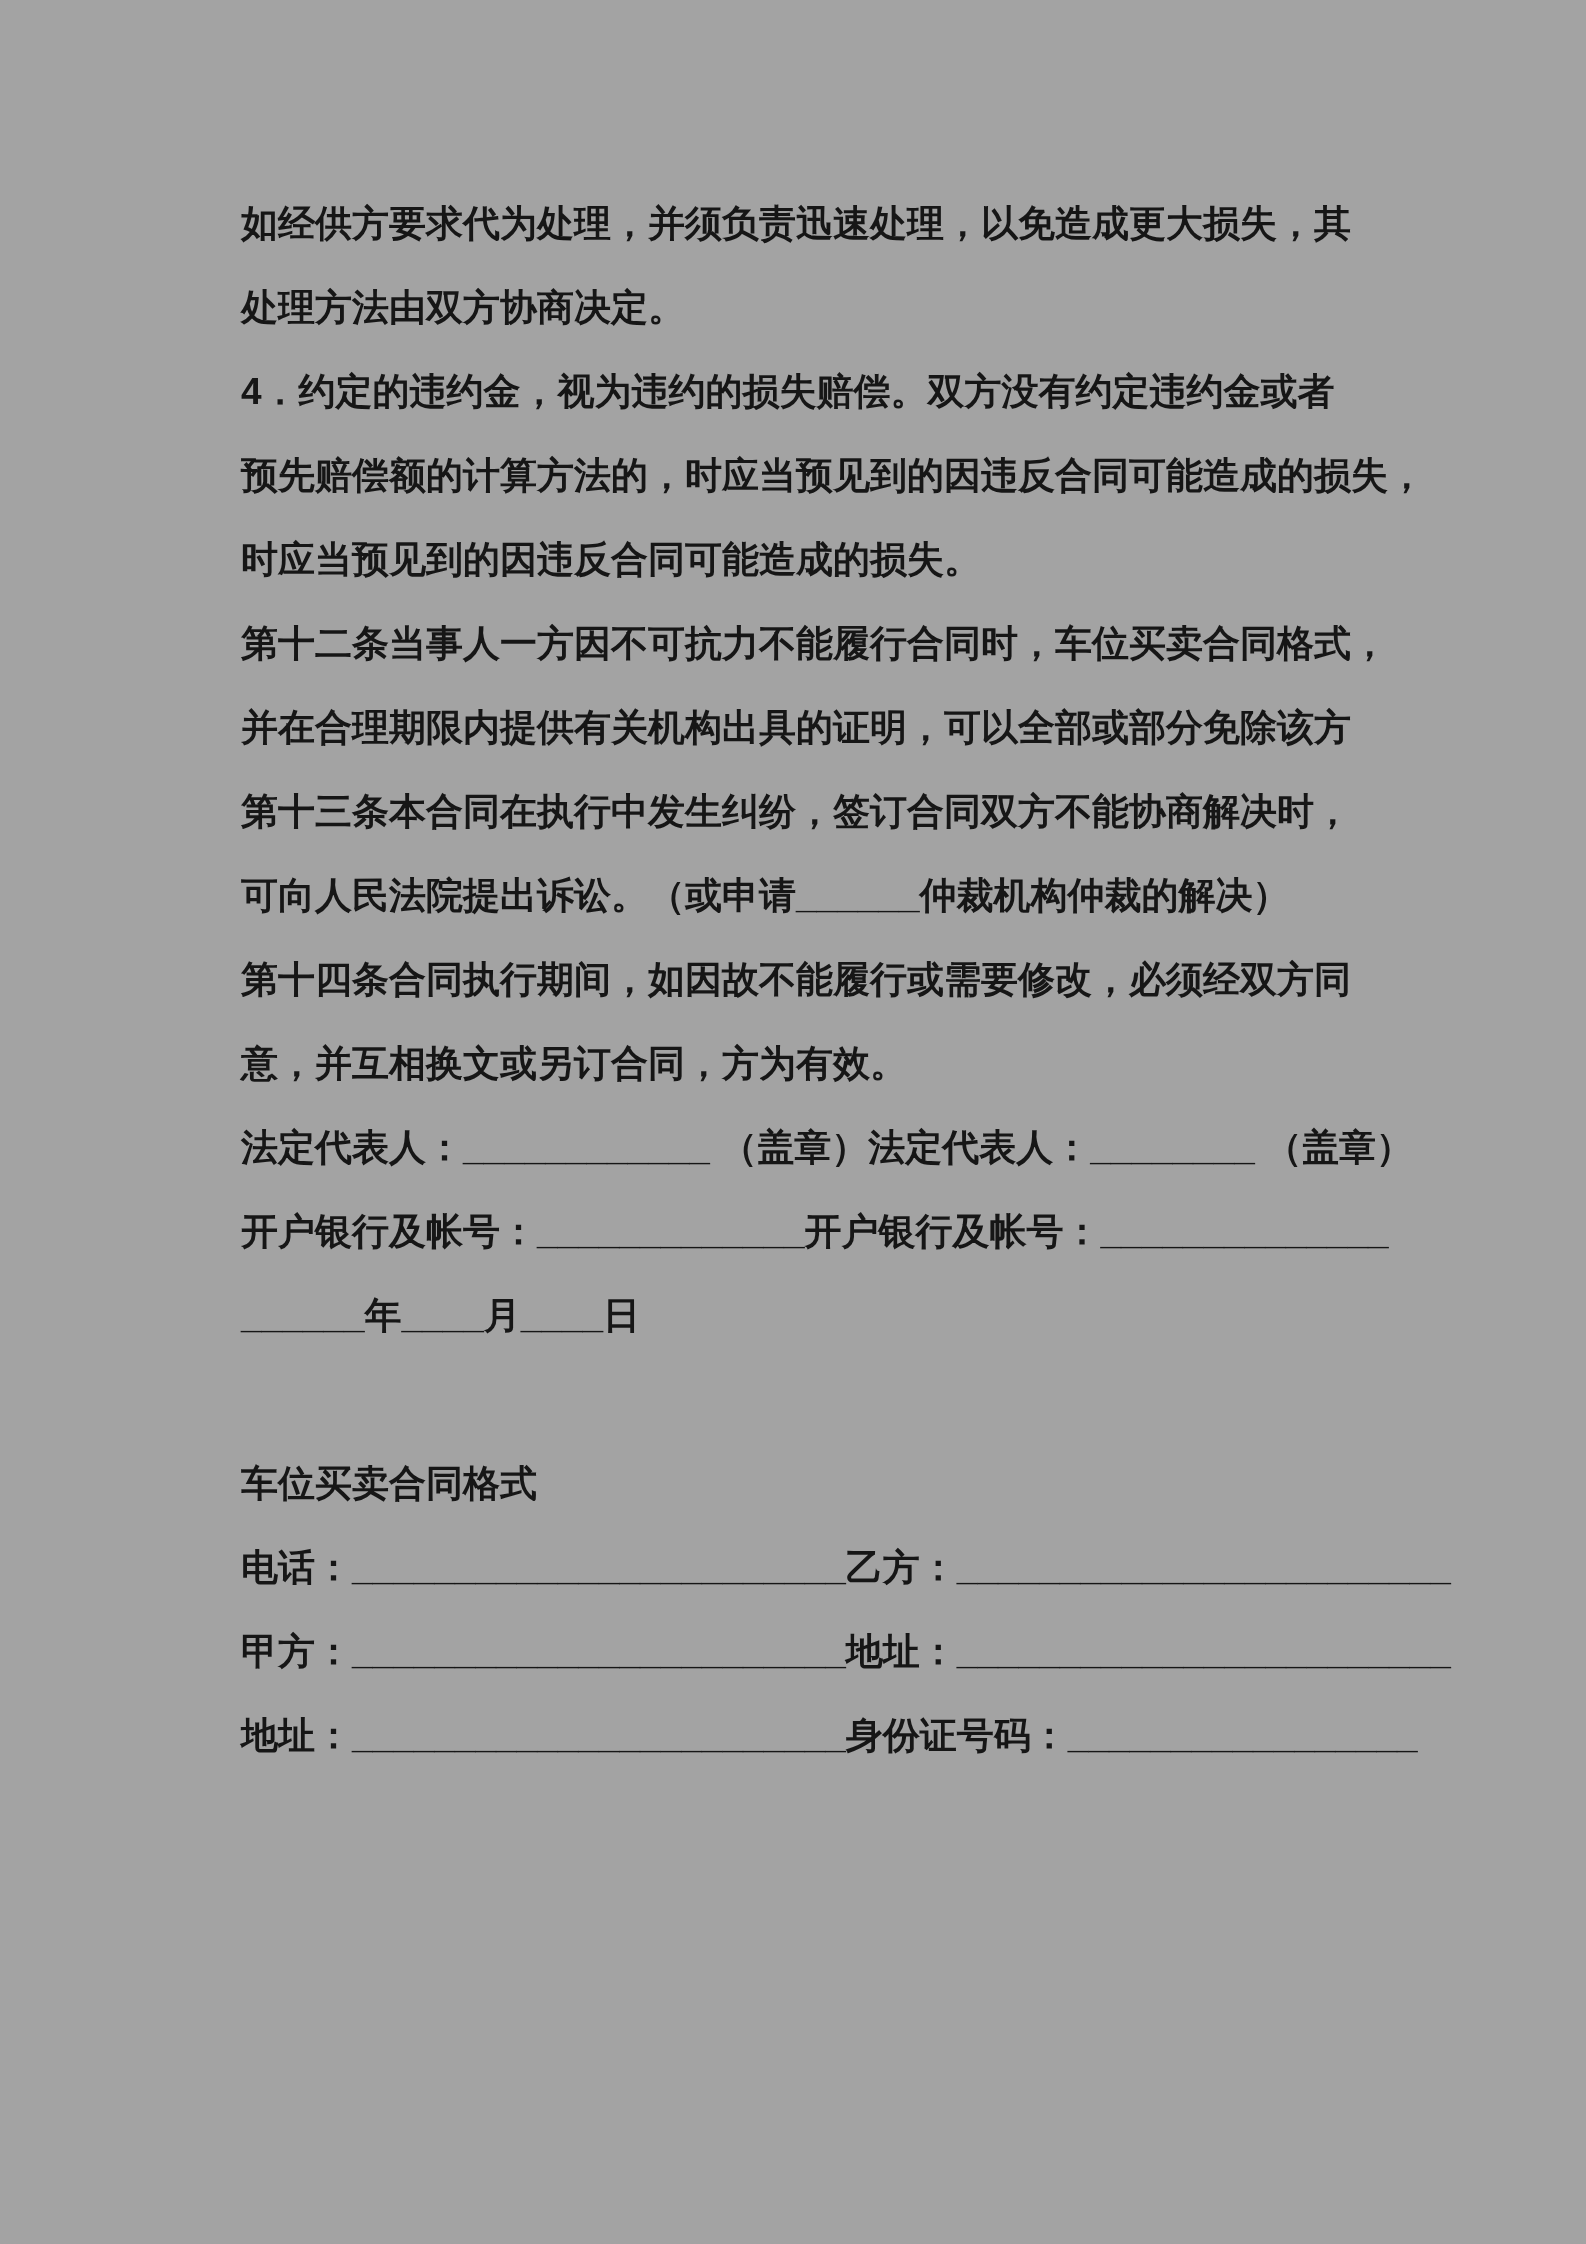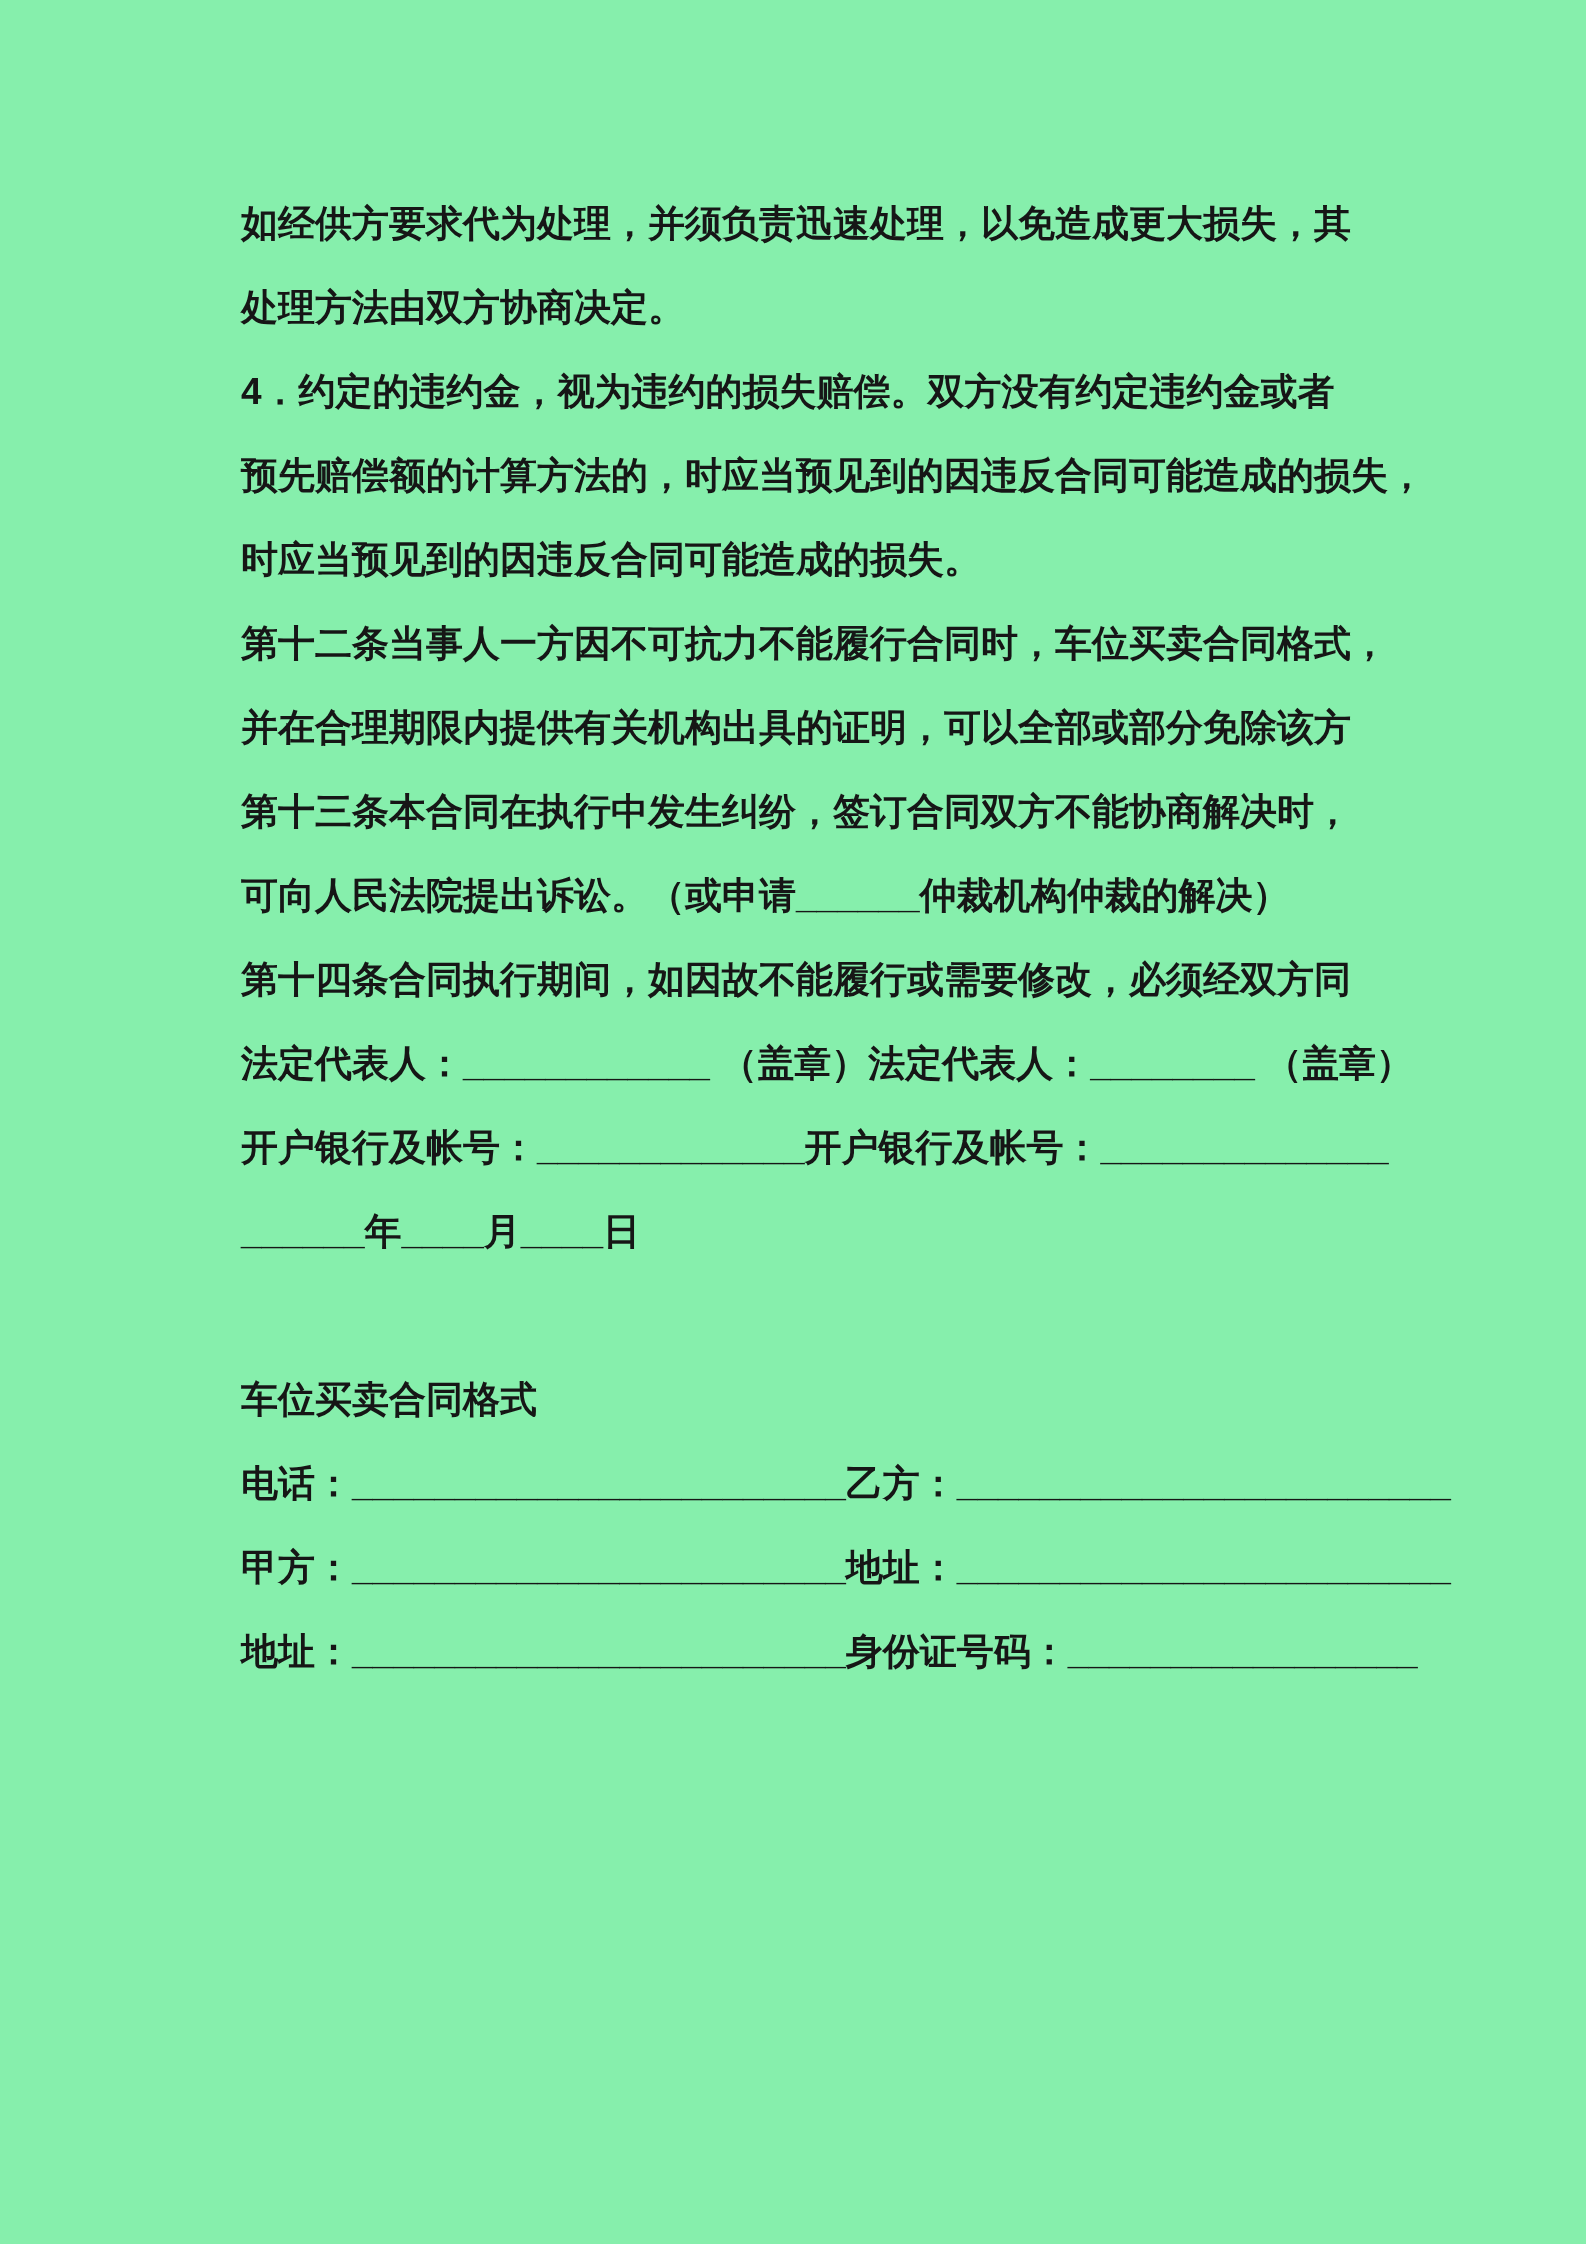--- a/index.html
+++ b/index.html
@@ -4,21 +4,21 @@
 <style>
   html, body {
     margin: 0;
     padding: 0;
     background: #ffffff;
   }
   .page {
     position: relative;
     width: 1586px;
     height: 2244px;
-    background: #86efac;
+    background: #a3a3a3;
     font-family: "Liberation Sans", sans-serif;
     color: #161616;
     overflow: hidden;
   }
   .text-block {
     position: absolute;
     left: 241px;
     top: 182px;
     width: 1200px;
   }
@@ -44,20 +44,21 @@
     <div class="line">如经供方要求代为处理，并须负责迅速处理，以免造成更大损失，其</div>
     <div class="line">处理方法由双方协商决定。</div>
     <div class="line">4．约定的违约金，视为违约的损失赔偿。双方没有约定违约金或者</div>
     <div class="line">预先赔偿额的计算方法的，时应当预见到的因违反合同可能造成的损失，</div>
     <div class="line">时应当预见到的因违反合同可能造成的损失。</div>
     <div class="line">第十二条当事人一方因不可抗力不能履行合同时，车位买卖合同格式，</div>
     <div class="line">并在合理期限内提供有关机构出具的证明，可以全部或部分免除该方</div>
     <div class="line">第十三条本合同在执行中发生纠纷，签订合同双方不能协商解决时，</div>
     <div class="line">可向人民法院提出诉讼。（或申请______仲裁机构仲裁的解决）</div>
     <div class="line">第十四条合同执行期间，如因故不能履行或需要修改，必须经双方同</div>
+    <div class="line">意，并互相换文或另订合同，方为有效。</div>
     <div class="line">法定代表人：____________ （盖章）法定代表人：________ （盖章）</div>
     <div class="line">开户银行及帐号：_____________开户银行及帐号：______________</div>
     <div class="line">______年____月____日</div>
 
     <div class="line heading">车位买卖合同格式</div>
 
     <div class="line">电话：________________________乙方：________________________</div>
     <div class="line">甲方：________________________地址：________________________</div>
     <div class="line">地址：________________________身份证号码：_________________</div>
 

